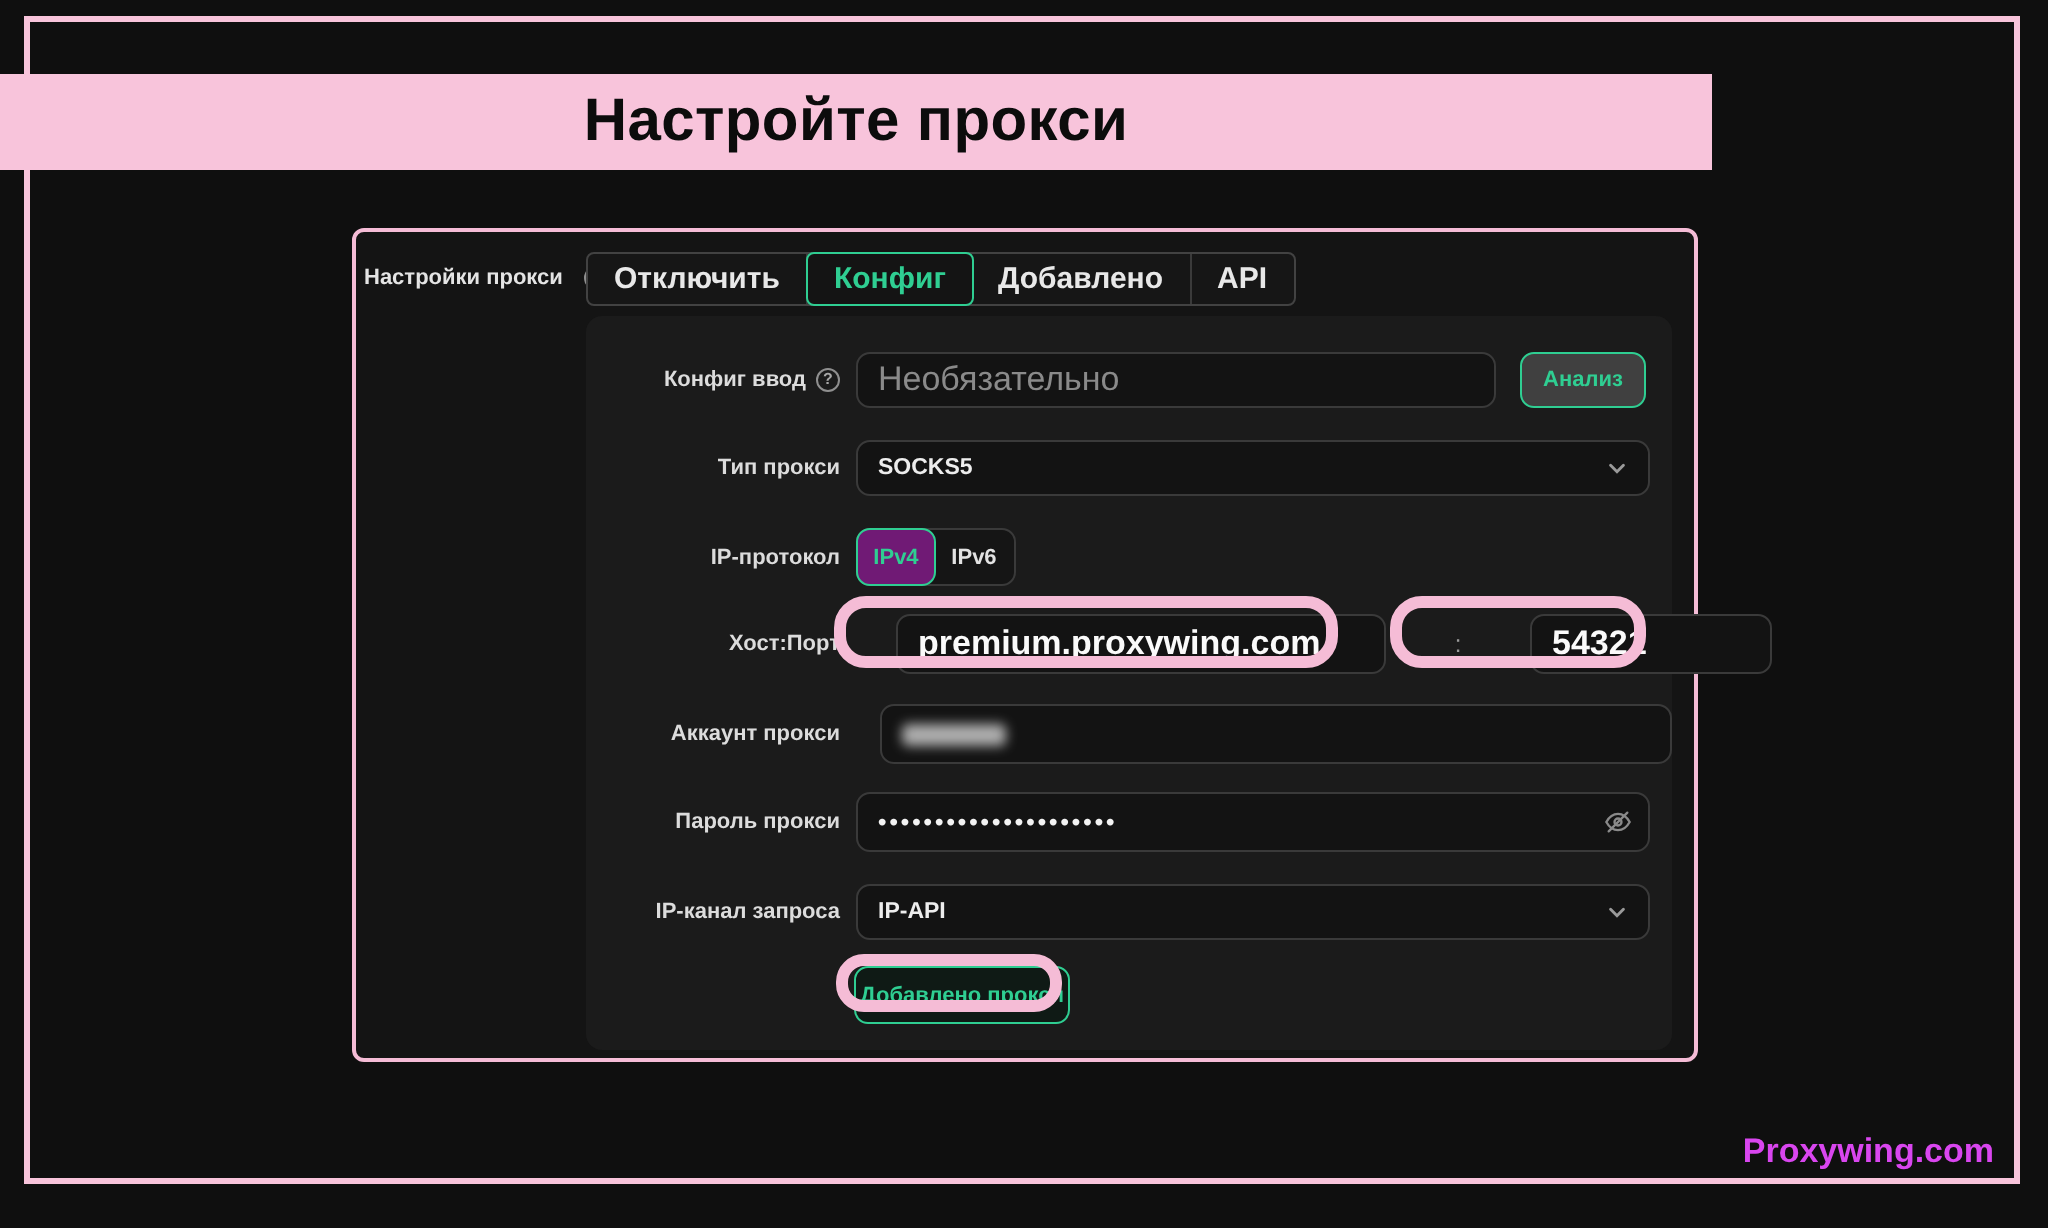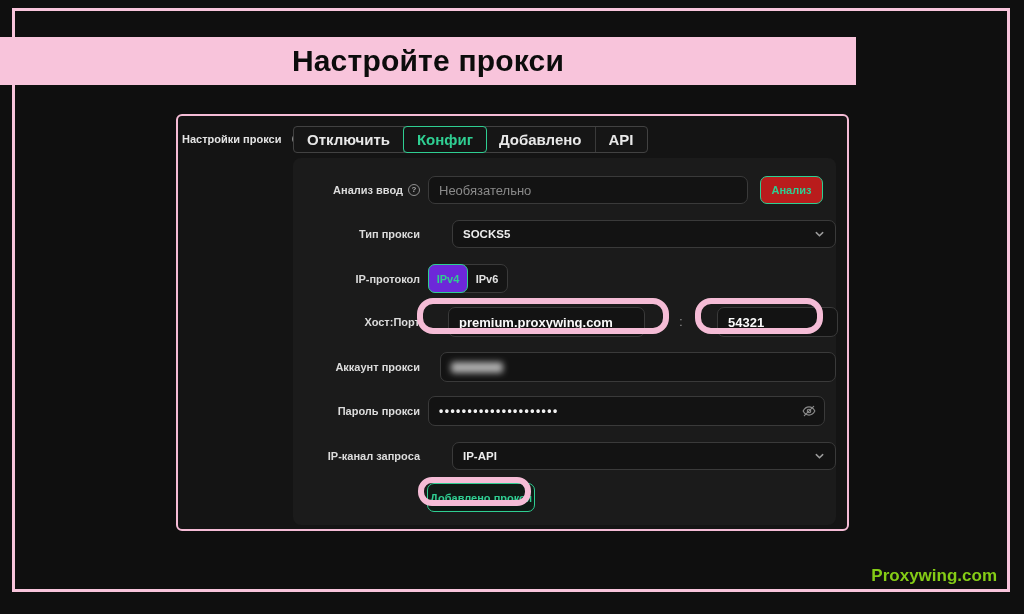--- a/index.html
+++ b/index.html
@@ -42,57 +42,57 @@
   .tab.active{border:1px solid var(--green);color:var(--green);border-radius:4px;margin:-1px;
     position:relative;z-index:1;background:#141414;border-right:1px solid var(--green);}
 
   .form{position:absolute;left:115px;top:42px;width:543px;height:367px;background:var(--form-bg);border-radius:8px;}
 
   .row{position:absolute;left:0;width:100%;display:flex;align-items:center;height:30px;}
   .row-label{width:135px;flex:0 0 135px;text-align:right;padding-right:8px;font-size:11px;font-weight:bold;
     color:var(--label);display:flex;align-items:center;justify-content:flex-end;gap:5px;white-space:nowrap;}
 
   .tbox{height:28px;background:var(--input-bg);border:1px solid var(--input-border);border-radius:7px;
-    color:var(--value);font-size:13px;padding:0 10px;font-family:"Liberation Sans",sans-serif;outline:none;}
+    color:var(--value);font-size:17px;padding:0 10px;font-family:"Liberation Sans",sans-serif;outline:none;}
   input.tbox::placeholder{color:var(--muted);}
 
   .btn-analyze{height:28px;width:63px;margin-left:12px;border:1px solid var(--green);border-radius:7px;
-    background:#b91c1c;color:var(--green);font-size:11px;font-weight:bold;cursor:pointer;
+    background:#404040;color:var(--green);font-size:11px;font-weight:bold;cursor:pointer;
     font-family:"Liberation Sans",sans-serif;}
 
   .select{width:397px;height:28px;background:var(--input-bg);border:1px solid var(--input-border);border-radius:7px;
     display:flex;align-items:center;padding:0 10px;font-size:11.5px;font-weight:bold;color:var(--value);
-    position:relative;cursor:pointer;margin-left:24px;}
+    position:relative;cursor:pointer;}
   .chev{position:absolute;right:10px;top:50%;transform:translateY(-50%);color:#9a9a9a;display:flex;}
 
   .segmented{display:flex;height:29px;border:1px solid var(--input-border);border-radius:7px;background:#151515;}
   .seg{display:flex;align-items:center;justify-content:center;width:40px;font-size:11px;font-weight:bold;
     color:#e3e3e3;cursor:pointer;}
-  .seg.active{border:1px solid var(--green);color:var(--green);border-radius:7px;margin:-1px;background:#6d28d9;}
+  .seg.active{border:1px solid var(--green);color:var(--green);border-radius:7px;margin:-1px;background:#701a75;}
 
   .ring{position:absolute;border:6px solid var(--pink-ring);border-radius:16px;pointer-events:none;z-index:3;}
   .ring-host{left:124px;top:140px;width:252px;height:36px;}
   .ring-port{left:402px;top:140px;width:128px;height:36px;}
   .ring-check{left:125px;top:319px;width:113px;height:29px;border-radius:14px;}
 
   .host-input{width:245px;height:30px;font-weight:bold;color:#fafafa;}
   .colon{flex:0 0 32px;text-align:center;color:#9a9a9a;font-size:12px;}
   .port-input{width:121px;height:30px;font-weight:bold;color:#fafafa;}
 
   .blur-blob{width:52px;height:11px;background:#c9c9c9;border-radius:3px;filter:blur(3px);opacity:.85;}
 
   .pwd-wrap{position:relative;width:397px;height:30px;display:flex;align-items:center;}
   .pwd-input{width:100%;height:30px;font-weight:bold;letter-spacing:1.5px;font-size:12px;color:#f3f3f3;padding-right:30px;}
   .eye{position:absolute;right:9px;top:50%;transform:translateY(-50%);color:#8a8a8a;display:flex;cursor:pointer;}
 
   .btn-check{position:absolute;left:134px;top:325px;width:108px;height:29px;border:1px solid var(--green);
     border-radius:7px;background:#0f1a15;color:var(--green);font-size:11px;font-weight:bold;cursor:pointer;
     font-family:"Liberation Sans",sans-serif;z-index:2;}
 
-  .watermark{position:absolute;right:27px;top:566px;font-size:17px;font-weight:bold;color:#84cc16;z-index:2;}
+  .watermark{position:absolute;right:27px;top:566px;font-size:17px;font-weight:bold;color:#d946ef;z-index:2;}
 </style>
 </head>
 <body>
 
 <div class="stage">
 
   <div class="frame"></div>
 
   <div class="banner">
     <h1>Настройте прокси</h1>
@@ -109,21 +109,21 @@
       <div class="tab">Отключить</div>
       <div class="tab active">Конфиг</div>
       <div class="tab">Добавлено</div>
       <div class="tab">API</div>
     </div>
 
     <div class="form">
 
       <div class="row" style="top:17px;">
         <div class="row-label">
-          <span>Анализ ввод</span>
+          <span>Конфиг ввод</span>
           <span class="help">?</span>
         </div>
         <input class="tbox" style="width: 320px; height: 28px;" type="text" placeholder="Необязательно">
         <button class="btn-analyze">Анализ</button>
       </div>
 
       <div class="row" style="top:61px;">
         <div class="row-label">
           <span>Тип прокси</span>
         </div>

